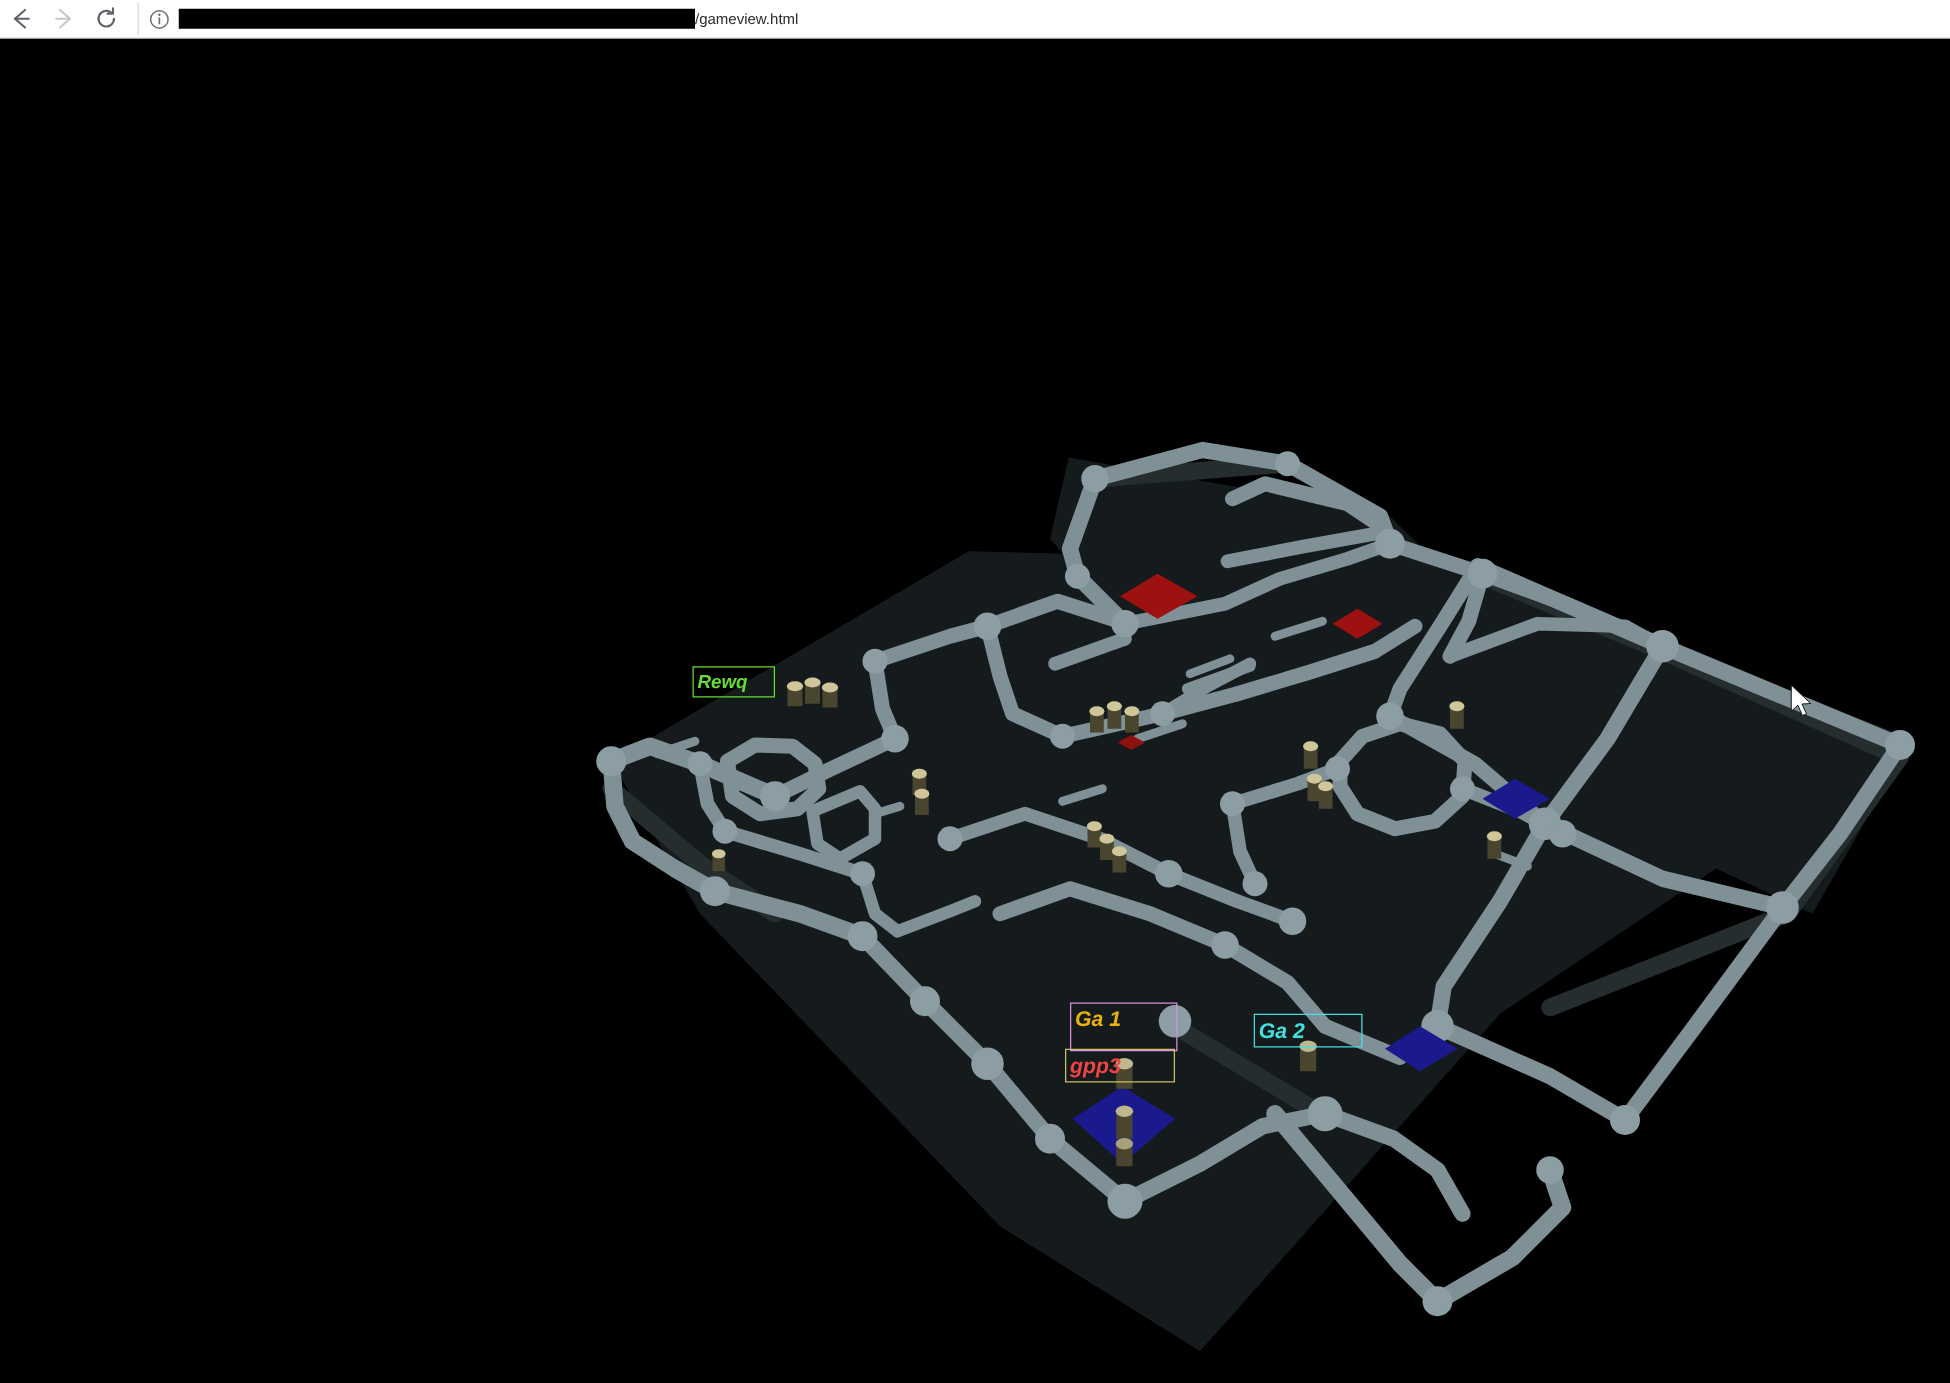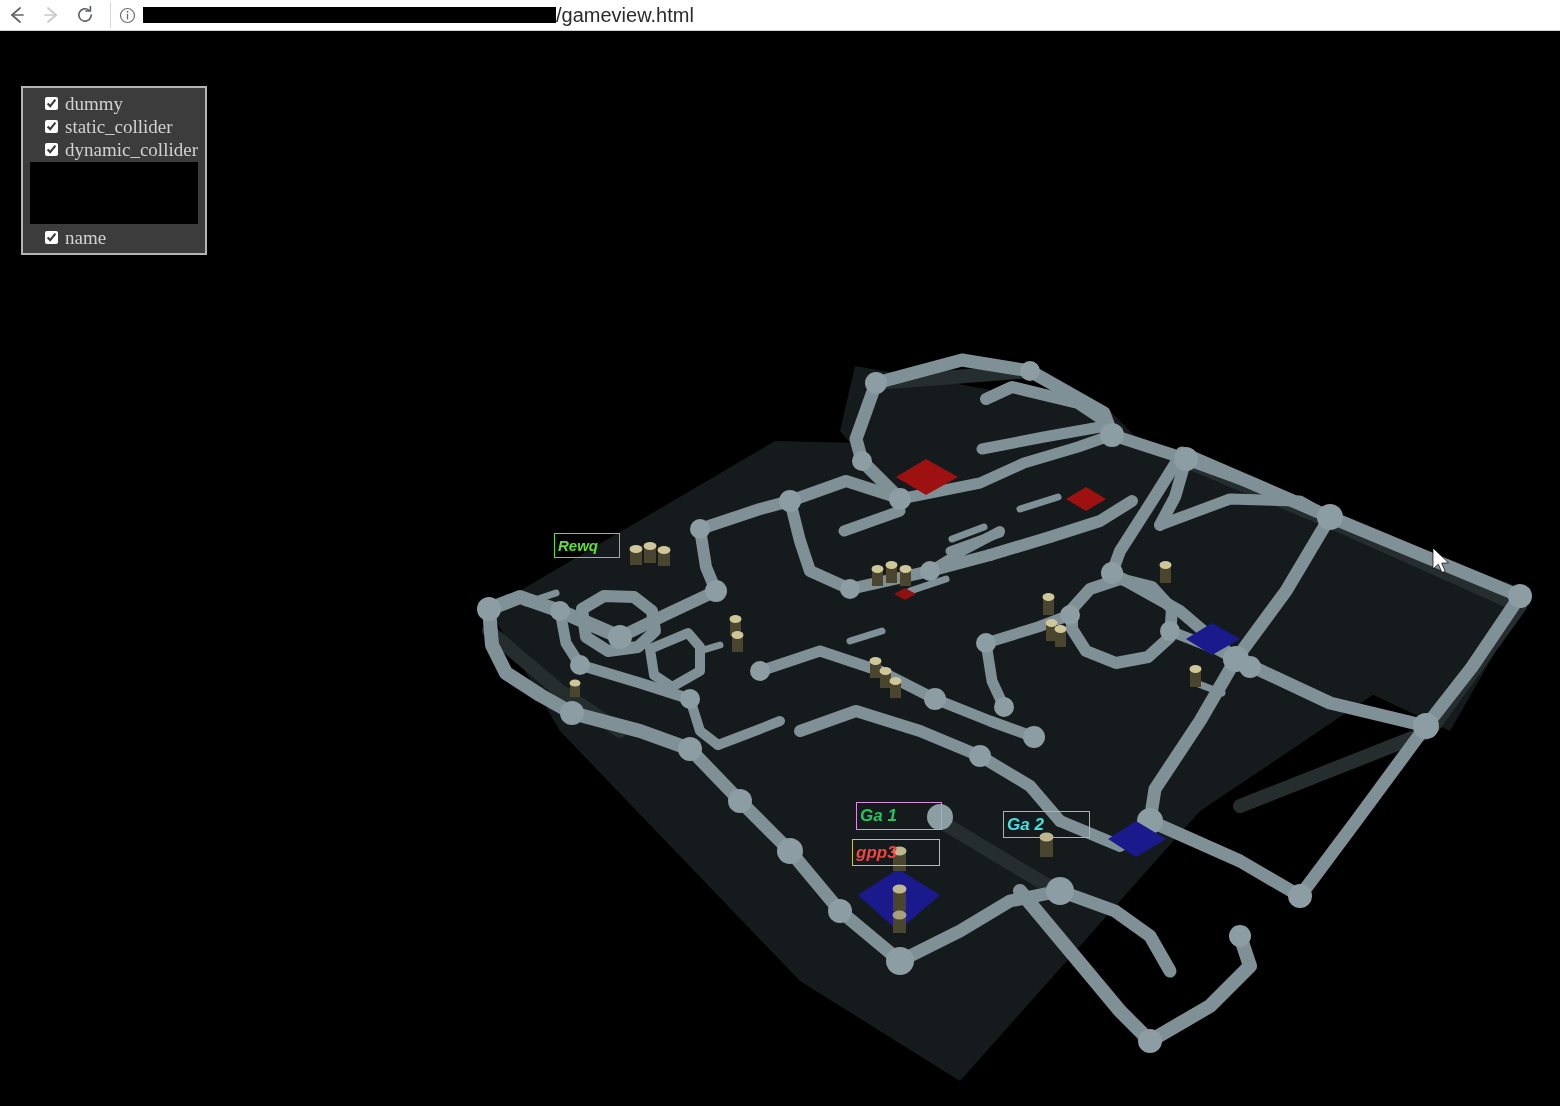--- a/index.html
+++ b/index.html
@@ -53,21 +53,21 @@
   }
   #url-redaction {
     display: inline-block;
     width: 413px;
     height: 16px;
     background: #000000;
     flex: 0 0 auto;
   }
   #url-text {
     font-family: "Liberation Sans", sans-serif;
-    font-size: 20px;
+    font-size: 12px;
     color: #2b2b2b;
     white-space: nowrap;
     letter-spacing: 0px;
   }
 
   
   #gameview {
     position: absolute;
     left: 0; top: 31px;
     width: 1560px;
@@ -428,48 +428,24 @@
           <rect x="893" y="884" width="13" height="18" fill="#4a452f"></rect>
           <ellipse cx="899.5" cy="884" rx="7" ry="4.6" fill="#a8a07a"></ellipse>
         </g>
       <g>
           <rect x="1040" y="806" width="13" height="20" fill="#4a452f"></rect>
           <ellipse cx="1046.5" cy="806" rx="7" ry="4.6" fill="#bfb88f"></ellipse>
         </g>
     </g>
   </svg>
 
-  <div id="layer-panel">
-
-    <div class="panel-row">
-      <input type="checkbox" checked="" style="">
-      <span class="panel-label">dummy</span>
-    </div>
-
-    <div class="panel-row">
-      <input type="checkbox" checked="" style="">
-      <span class="panel-label">static_collider</span>
-    </div>
-
-    <div class="panel-row">
-      <input type="checkbox" checked="" style="">
-      <span class="panel-label">dynamic_collider</span>
-    </div>
-
-    <div id="panel-console"></div>
-
-    <div class="panel-row">
-      <input type="checkbox" checked="" style="">
-      <span class="panel-label">name</span>
-    </div>
-  </div>
 
   <div class="entity-label" style="left:554px; top:502px; width:66px; height:25px; border-color:#66dd33; color:#66dd33; font-size:15px;">Rewq</div>
 
-  <div class="entity-label" style="left:856px; top:771px; width:86px; height:28px; border-color:#d98fe0; color:#22c55e;">Ga 1</div>
+  <div class="entity-label" style="left:856px; top:771px; width:86px; height:39px; border-color:#d98fe0; color:#eab308;">Ga 1</div>
 
   <div class="entity-label" style="left:852px; top:808px; width:88px; height:27px; border-color:#cbc06a; color:#ef4444;">gpp3</div>
 
   <div class="entity-label" style="left:1003px; top:780px; width:87px; height:27px; border-color:#44e0e0; color:#44e0e0;">Ga 2</div>
 
   <svg id="mouse-cursor" width="22" height="30" viewBox="0 0 22 30" style="left:1432px; top:516px;">
     <polygon points="1,1 1,22 6.3,17.2 10,25.5 13.2,24 9.6,16.2 16.5,15.8" fill="#ffffff" stroke="#000000" stroke-width="0.7"></polygon>
   </svg>
 
 </div>

